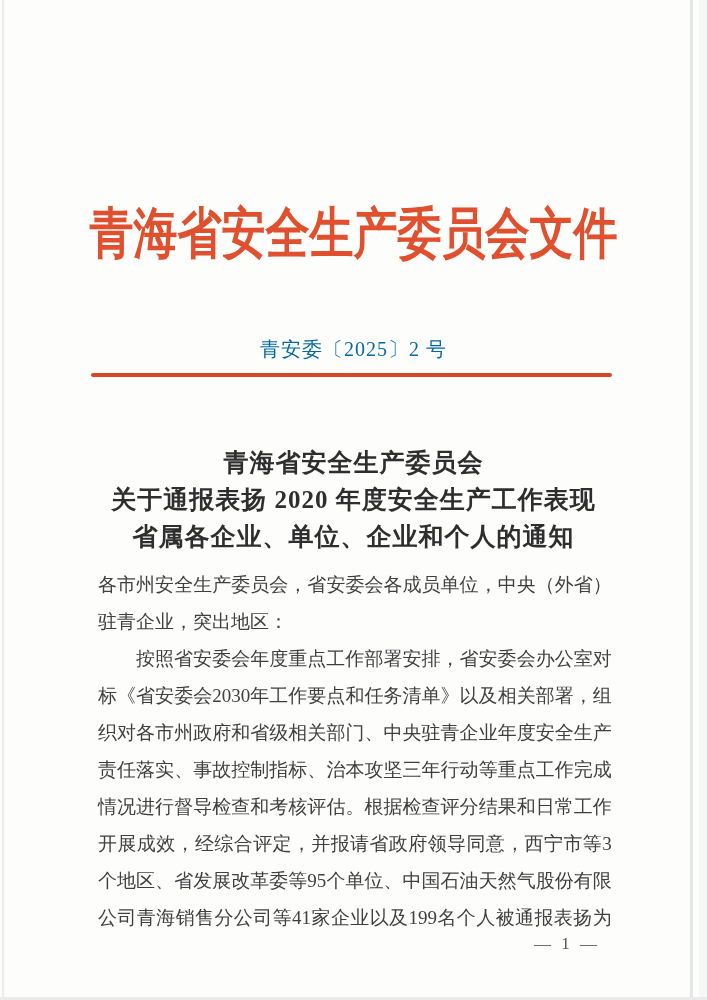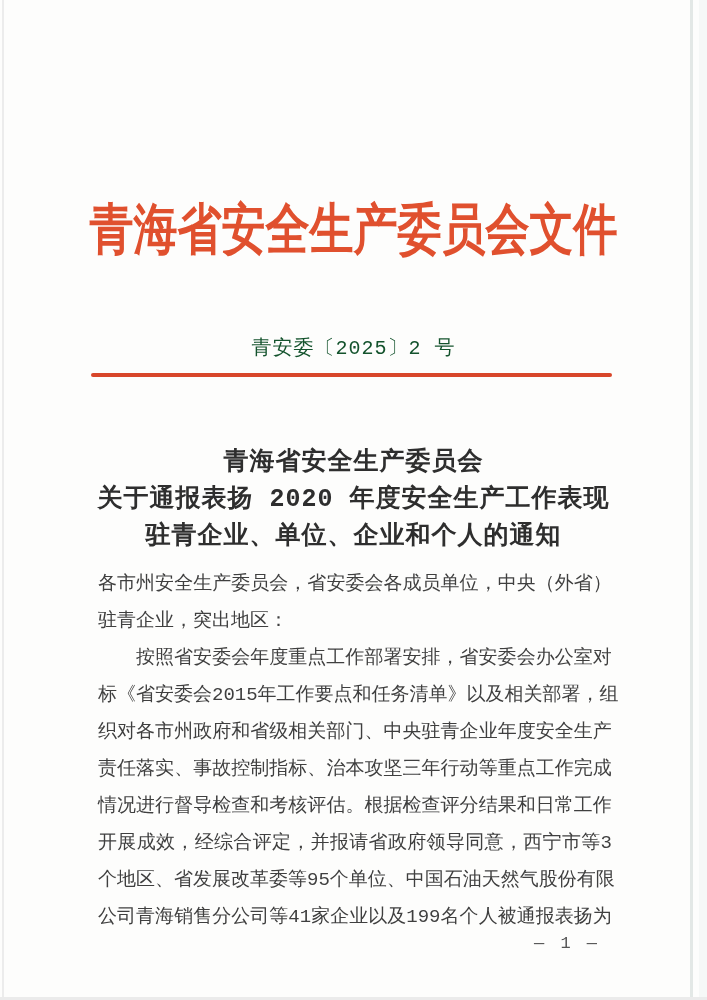--- a/index.html
+++ b/index.html
@@ -6,21 +6,21 @@
     margin: 0;
     padding: 0;
     background: #ffffff;
   }
   .page {
     position: relative;
     width: 707px;
     height: 1000px;
     background: #fdfdfc;
     overflow: hidden;
-    font-family: Liberation Mono, monospace;
+    font-family: Liberation Serif, serif;
   }
   
   .edge-left {
     position: absolute;
     left: 2px; top: 0;
     width: 2px; height: 1000px;
     background: #ececec;
   }
   .edge-right {
     position: absolute;
@@ -56,21 +56,21 @@
     white-space: nowrap;
   }
   
   .doc-no {
     position: absolute;
     left: 0; top: 334px;
     width: 707px;
     text-align: center;
     font-size: 20px;
     line-height: 30px;
-    color: #14532d;
+    color: #0369a1;
     letter-spacing: 1px;
   }
   
   .red-rule {
     position: absolute;
     left: 91px; top: 373px;
     width: 521px; height: 4px;
     border-radius: 2px;
   }
   
@@ -134,21 +134,21 @@
 
   <h1 class="red-head" style="color: rgb(224, 80, 46);">青海省安全生产委员会文件</h1>
 
   <div class="doc-no">青安委〔2025〕2 号</div>
 
   <div class="red-rule" style="background: rgb(216, 70, 42);"></div>
 
   <div class="title-block" id="title-block">
       <div class="title-line">青海省安全生产委员会</div>
       <div class="title-line">关于通报表扬 2020 年度安全生产工作表现</div>
-      <div class="title-line">驻青企业、单位、企业和个人的通知</div>
+      <div class="title-line">省属各企业、单位、企业和个人的通知</div>
     </div>
 
   <div class="body-block" id="body-block">
       <div class="body-line justify">
         <span>各</span>
         <span>市</span>
         <span>州</span>
         <span>安</span>
         <span>全</span>
         <span>生</span>
@@ -202,21 +202,21 @@
         <span>室</span>
         <span>对</span>
       </div>
       <div class="body-line justify">
         <span>标</span>
         <span>《</span>
         <span>省</span>
         <span>安</span>
         <span>委</span>
         <span>会</span>
-        <span>2015</span>
+        <span>2030</span>
         <span>年</span>
         <span>工</span>
         <span>作</span>
         <span>要</span>
         <span>点</span>
         <span>和</span>
         <span>任</span>
         <span>务</span>
         <span>清</span>
         <span>单</span>

